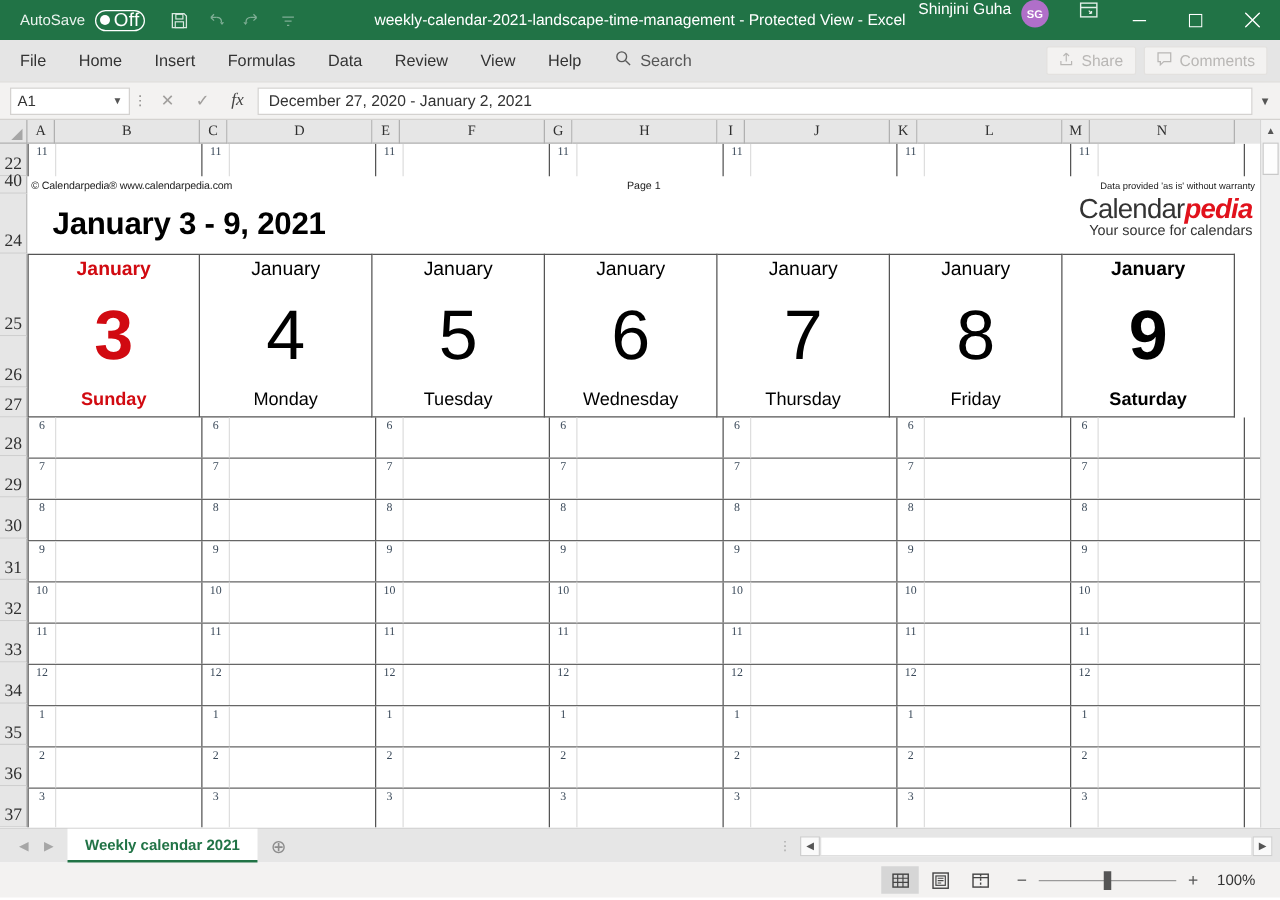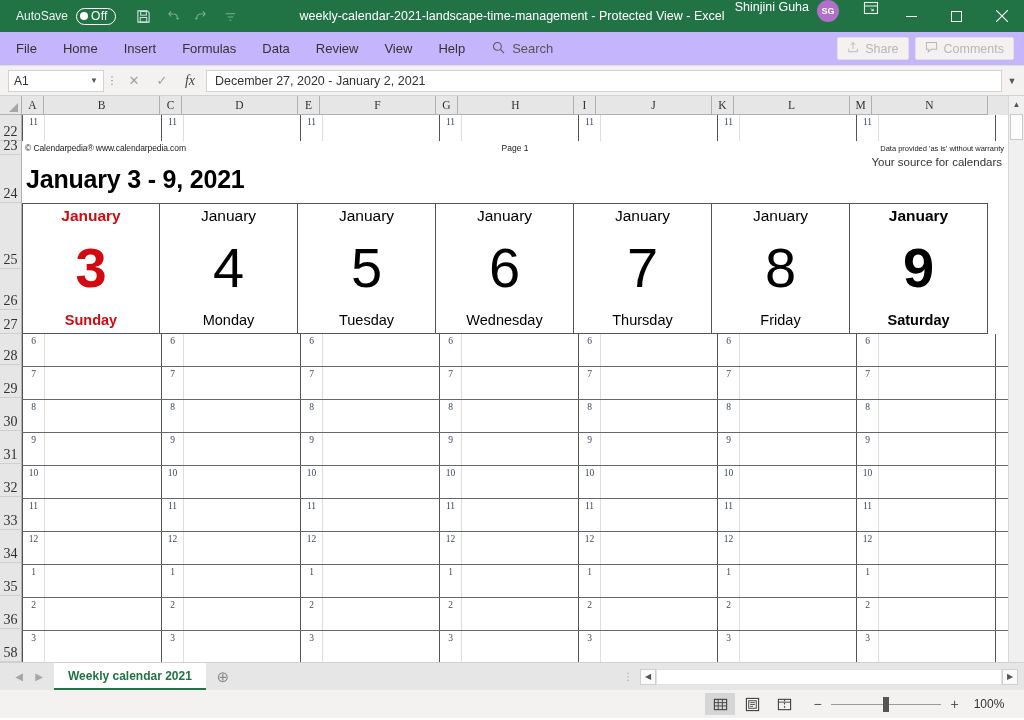--- a/index.html
+++ b/index.html
@@ -17,21 +17,21 @@
     position: relative;
   }
   .autosave-wrap { display: flex; align-items: center; margin-left: 16px; gap: 8px; }
   .autosave-label { font-size: 12px; color: #eaf3ee; }
   .toggle {
     width: 40px; height: 17px; border-radius: 9px;
     border: 1px solid #ffffff; display: flex; align-items: center;
     padding: 0 3px; gap: 3px; background: transparent;
   }
   .toggle .knob { width: 8px; height: 8px; border-radius: 50%; background: #ffffff; }
-  .toggle .txt { font-size: 12px; color: #ffffff; letter-spacing: .3px; }
+  .toggle .txt { font-size: 15px; color: #ffffff; letter-spacing: .3px; }
 
   .qat { display: flex; align-items: center; gap: 3px; margin-left: 14px; }
   .qat-btn {
     width: 26px; height: 24px; display: flex; align-items: center;
     justify-content: center; color: #d9e8e0;
   }
   .qat-btn.dim { color: #7fae95; }
   .qat-btn svg { display: block; }
 
   .doctitle {
@@ -46,21 +46,21 @@
     justify-content: center; font-weight: bold; margin-right: 14px;
   }
   .ribbon-display { width: 36px; display: flex; align-items: center; justify-content: center; color: #e3efe8;}
   .wbtn {
     width: 45px; height: 32px; display: flex; align-items: center;
     justify-content: center; color: #ffffff;
   }
 
   
   .ribbonbar {
-    height: 34px; background: #c4b5fd; display: flex; align-items: center;
+    height: 34px; background: #e5e5e5; display: flex; align-items: center;
     border-bottom: 1px solid #e1dfdd; position: relative;
   }
   .tab {
     font-size: 13px; color: #333333; padding: 0 13px; height: 34px;
     display: flex; align-items: center; white-space: nowrap;
   }
   .tab:first-child { padding-left: 16px; }
   .searchbox { display: flex; align-items: center; gap: 7px; margin-left: 14px; color: #5a5a5a; }
   .searchbox .sb-label { font-size: 13px; color: #555; }
   .ribbon-right { margin-left: auto; display: flex; align-items: center; gap: 6px; padding-right: 10px; }
@@ -150,21 +150,21 @@
     font-size: 8.5px; color: #1a1a1a; position: relative;
     font-family: "Liberation Sans", sans-serif;
   }
   .cal-copy { position: absolute; left: 3px; white-space: nowrap; letter-spacing: -0.1px;}
   .cal-page { position: absolute; left: 50%; transform: translateX(-50%); }
   .cal-warranty { position: absolute; right: 4px; font-size: 7.5px; white-space: nowrap; }
 
   
   .titleblock { height: 48px; display: flex; align-items: center; position: relative; }
   .weektitle {
-    font-size: 25px; font-weight: bold; color: #000; margin-left: 4px;
+    font-size: 25px; font-weight: bold; color: #000; margin-left: 20px;
     letter-spacing: -0.2px; font-family: "Liberation Sans", sans-serif;
   }
   .logoblock { position: absolute; right: 6px; top: 0px; text-align: right; }
   .logo-main { font-size: 22px; letter-spacing: -0.6px; line-height: 1.05; }
   .logo-main .a { color: #333333; font-weight: normal; }
   .logo-main .b { color: #e1121c; font-weight: bold; font-style: italic; }
   .logo-sub { font-size: 11.5px; color: #333; line-height: 1.1; margin-top: 1px; }
 
   
   .dayband { height: 131px; }
@@ -372,35 +372,35 @@
       <div class="colcell w-narrow">K</div>
       <div class="colcell w-wide">L</div>
       <div class="colcell w-narrow">M</div>
       <div class="colcell w-wide">N</div>
     </div>
 
     <div class="body-row">
 
       <div class="rowheads">
         <div class="rowhead" style="height:26px">22</div>
-        <div class="rowhead" style="height:14px">23</div>
+        <div class="rowhead" style="height:14px">40</div>
         <div class="rowhead" style="height:48px">24</div>
         <div class="rowhead" style="height:66px">25</div>
         <div class="rowhead" style="height:41px">26</div>
         <div class="rowhead" style="height:24px">27</div>
         <div class="rowhead" style="height:31px">28</div>
         <div class="rowhead" style="height:33px">29</div>
         <div class="rowhead" style="height:33px">30</div>
         <div class="rowhead" style="height:33px">31</div>
         <div class="rowhead" style="height:33px">32</div>
         <div class="rowhead" style="height:33px">33</div>
         <div class="rowhead" style="height:33px">34</div>
         <div class="rowhead" style="height:33px">35</div>
         <div class="rowhead" style="height:33px">36</div>
-        <div class="rowhead" style="height:33px">58</div>
+        <div class="rowhead" style="height:33px">37</div>
       </div>
 
       <div class="cells">
 
         <div class="gridrow row22" id="row22">
             <div class="daycol">
               <div class="tcol w-narrow">11</div>
               <div class="ecol w-wide"></div>
             </div>
             <div class="daycol">
@@ -431,20 +431,23 @@
 
         <div class="row23">
           <span class="cal-copy">© Calendarpedia®    www.calendarpedia.com</span>
           <span class="cal-page">Page 1</span>
           <span class="cal-warranty">Data provided 'as is' without warranty</span>
         </div>
 
         <div class="titleblock">
           <div class="weektitle">January 3 - 9, 2021</div>
           <div class="logoblock">
+            <div class="logo-main">
+              <span class="a">Calendar</span><span class="b">pedia</span>
+            </div>
             <div class="logo-sub">Your source for calendars</div>
           </div>
         </div>
 
         <div class="gridrow dayband" id="dayband">
             <div class="daycol sunday" style="width: 138px;">
               <div class="d-month">January</div>
               <div class="d-num">3</div>
               <div class="d-name">Sunday</div>
             </div>

